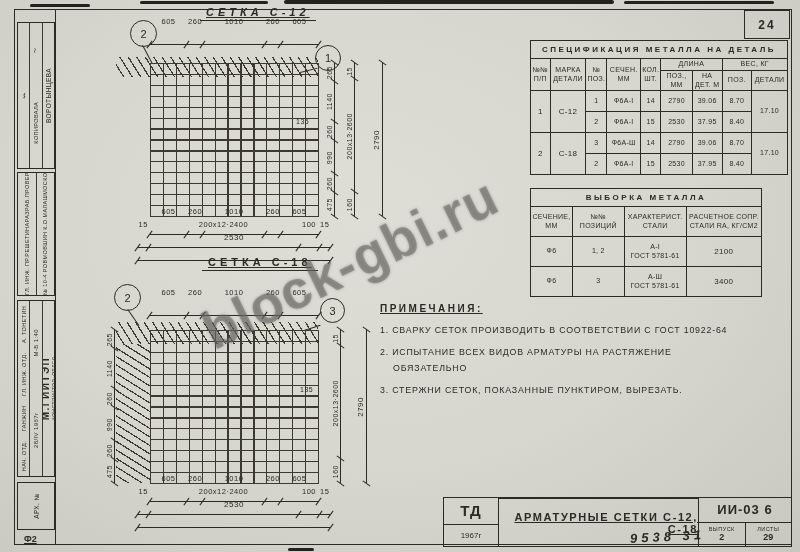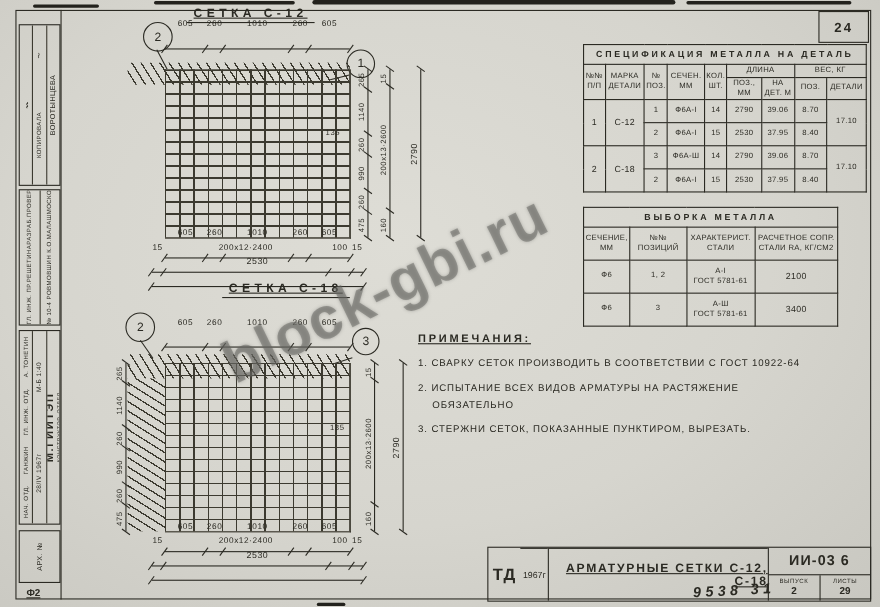--- a/index.html
+++ b/index.html
@@ -71,21 +71,21 @@
   .ttl{font-size:8px !important;letter-spacing:2.5px !important;font-weight:bold !important;height:15px;}
   .num{font-size:8px !important;}
   
   .notes{position:absolute;left:380px;top:303px;width:356px;}
   .notes .ntitle{font-size:10px;font-weight:bold;letter-spacing:2.5px;text-decoration:underline;margin-bottom:9px;}
   .notes .nitem{font-size:8.8px;letter-spacing:.8px;line-height:1.75;margin-bottom:7px;
     padding-left:13px;text-indent:-13px;}
   
   .tb{position:absolute;left:443px;top:497px;width:347px;height:48px;border:1.8px solid var(--ink);
     display:flex;background:transparent;}
-  .tb .c1{width:54px;border-right:1.3px solid var(--ink);display:flex;}
+  .tb .c1{width:54px;border-right:1.3px solid var(--ink);display:flex;flex-direction:column;}
   .tb .c1 .a{flex:1.2;display:flex;align-items:center;justify-content:center;font-size:15px;font-weight:bold;letter-spacing:1px;}
   .tb .c1 .b{flex:1;border-top:1.2px solid var(--ink);display:flex;align-items:center;justify-content:center;font-size:8px;}
   .tb .c2{flex:1;border-right:1.3px solid var(--ink);display:flex;flex-direction:column;}
   .tb .c2 .a{flex:1;display:flex;align-items:center;justify-content:center;font-size:9px;font-weight:bold;letter-spacing:4px;}
   .tb .c2 .b{flex:1;border-top:1.2px solid var(--ink);display:flex;align-items:center;justify-content:center;
     font-size:11px;font-weight:bold;letter-spacing:1.6px;text-decoration:underline;text-align:right;}
   .tb .c3{width:92px;display:flex;flex-direction:column;}
   .tb .c3 .a{flex:1;display:flex;align-items:center;justify-content:center;font-size:13px;font-weight:bold;letter-spacing:1px;}
   .tb .c3 .b{flex:1;border-top:1.2px solid var(--ink);display:flex;}
   .tb .c3 .b>div{flex:1;display:flex;flex-direction:column;align-items:center;justify-content:center;}
@@ -166,21 +166,21 @@
 
   <div class="vbox" style="top:482px;height:46px;">
     <div class="rot" style="width:46px;">
       <div class="srow" style="font-size:6.5px;">
         <span class="up">Арх. №</span>
       </div>
     </div>
   </div>
   <div class="f2mark">Ф2</div>
 
-  <div class="figtitle up" style="left:170px;top:6px;">Сетка С-12</div>
+  <div class="figtitle up" style="left:200px;top:6px;font-style:italic;">Сетка С-12</div>
 
   <div class="callout" style="left:130px;top:20px;width:25px;height:25px;">
     <span>2</span>
   </div>
   <div class="leader" style="left:143px;top:45px;width:20px;transform:rotate(62deg);"></div>
   <div class="callout" style="left:315px;top:45px;width:24px;height:24px;">
     <span>1</span>
   </div>
   <div class="leader" style="left:300px;top:72px;width:18px;transform:rotate(-14deg);"></div>
 

